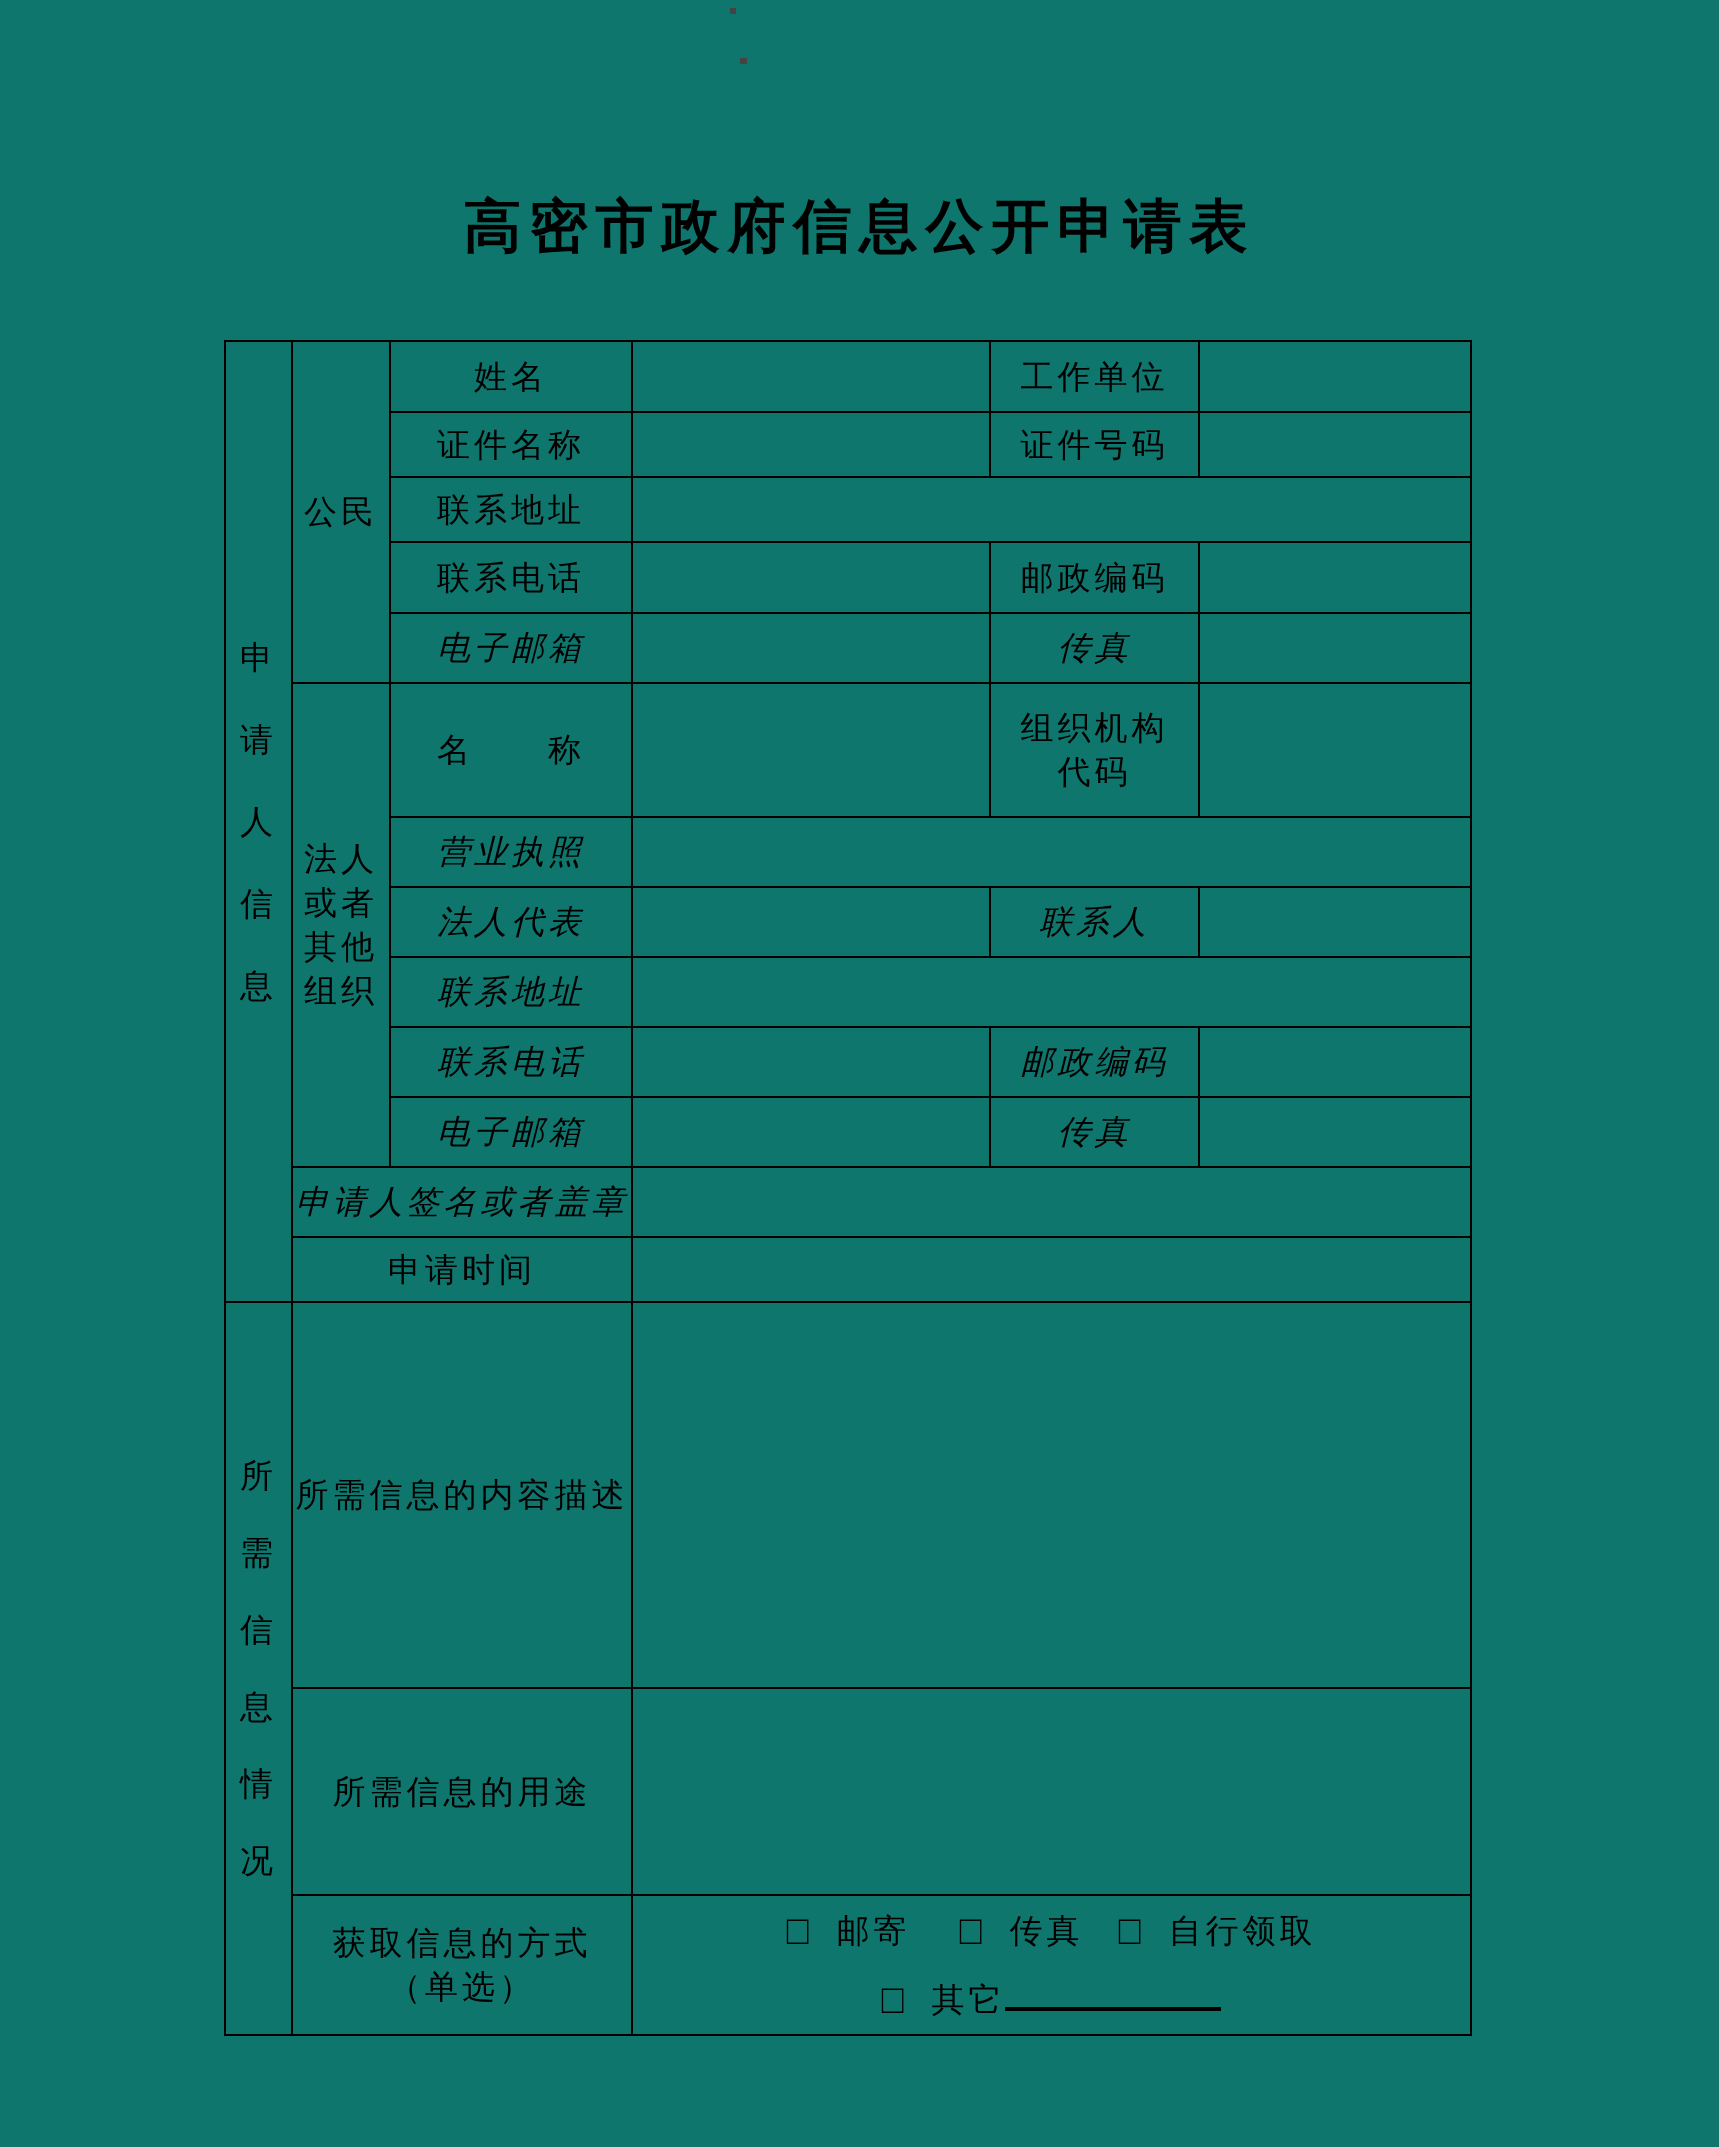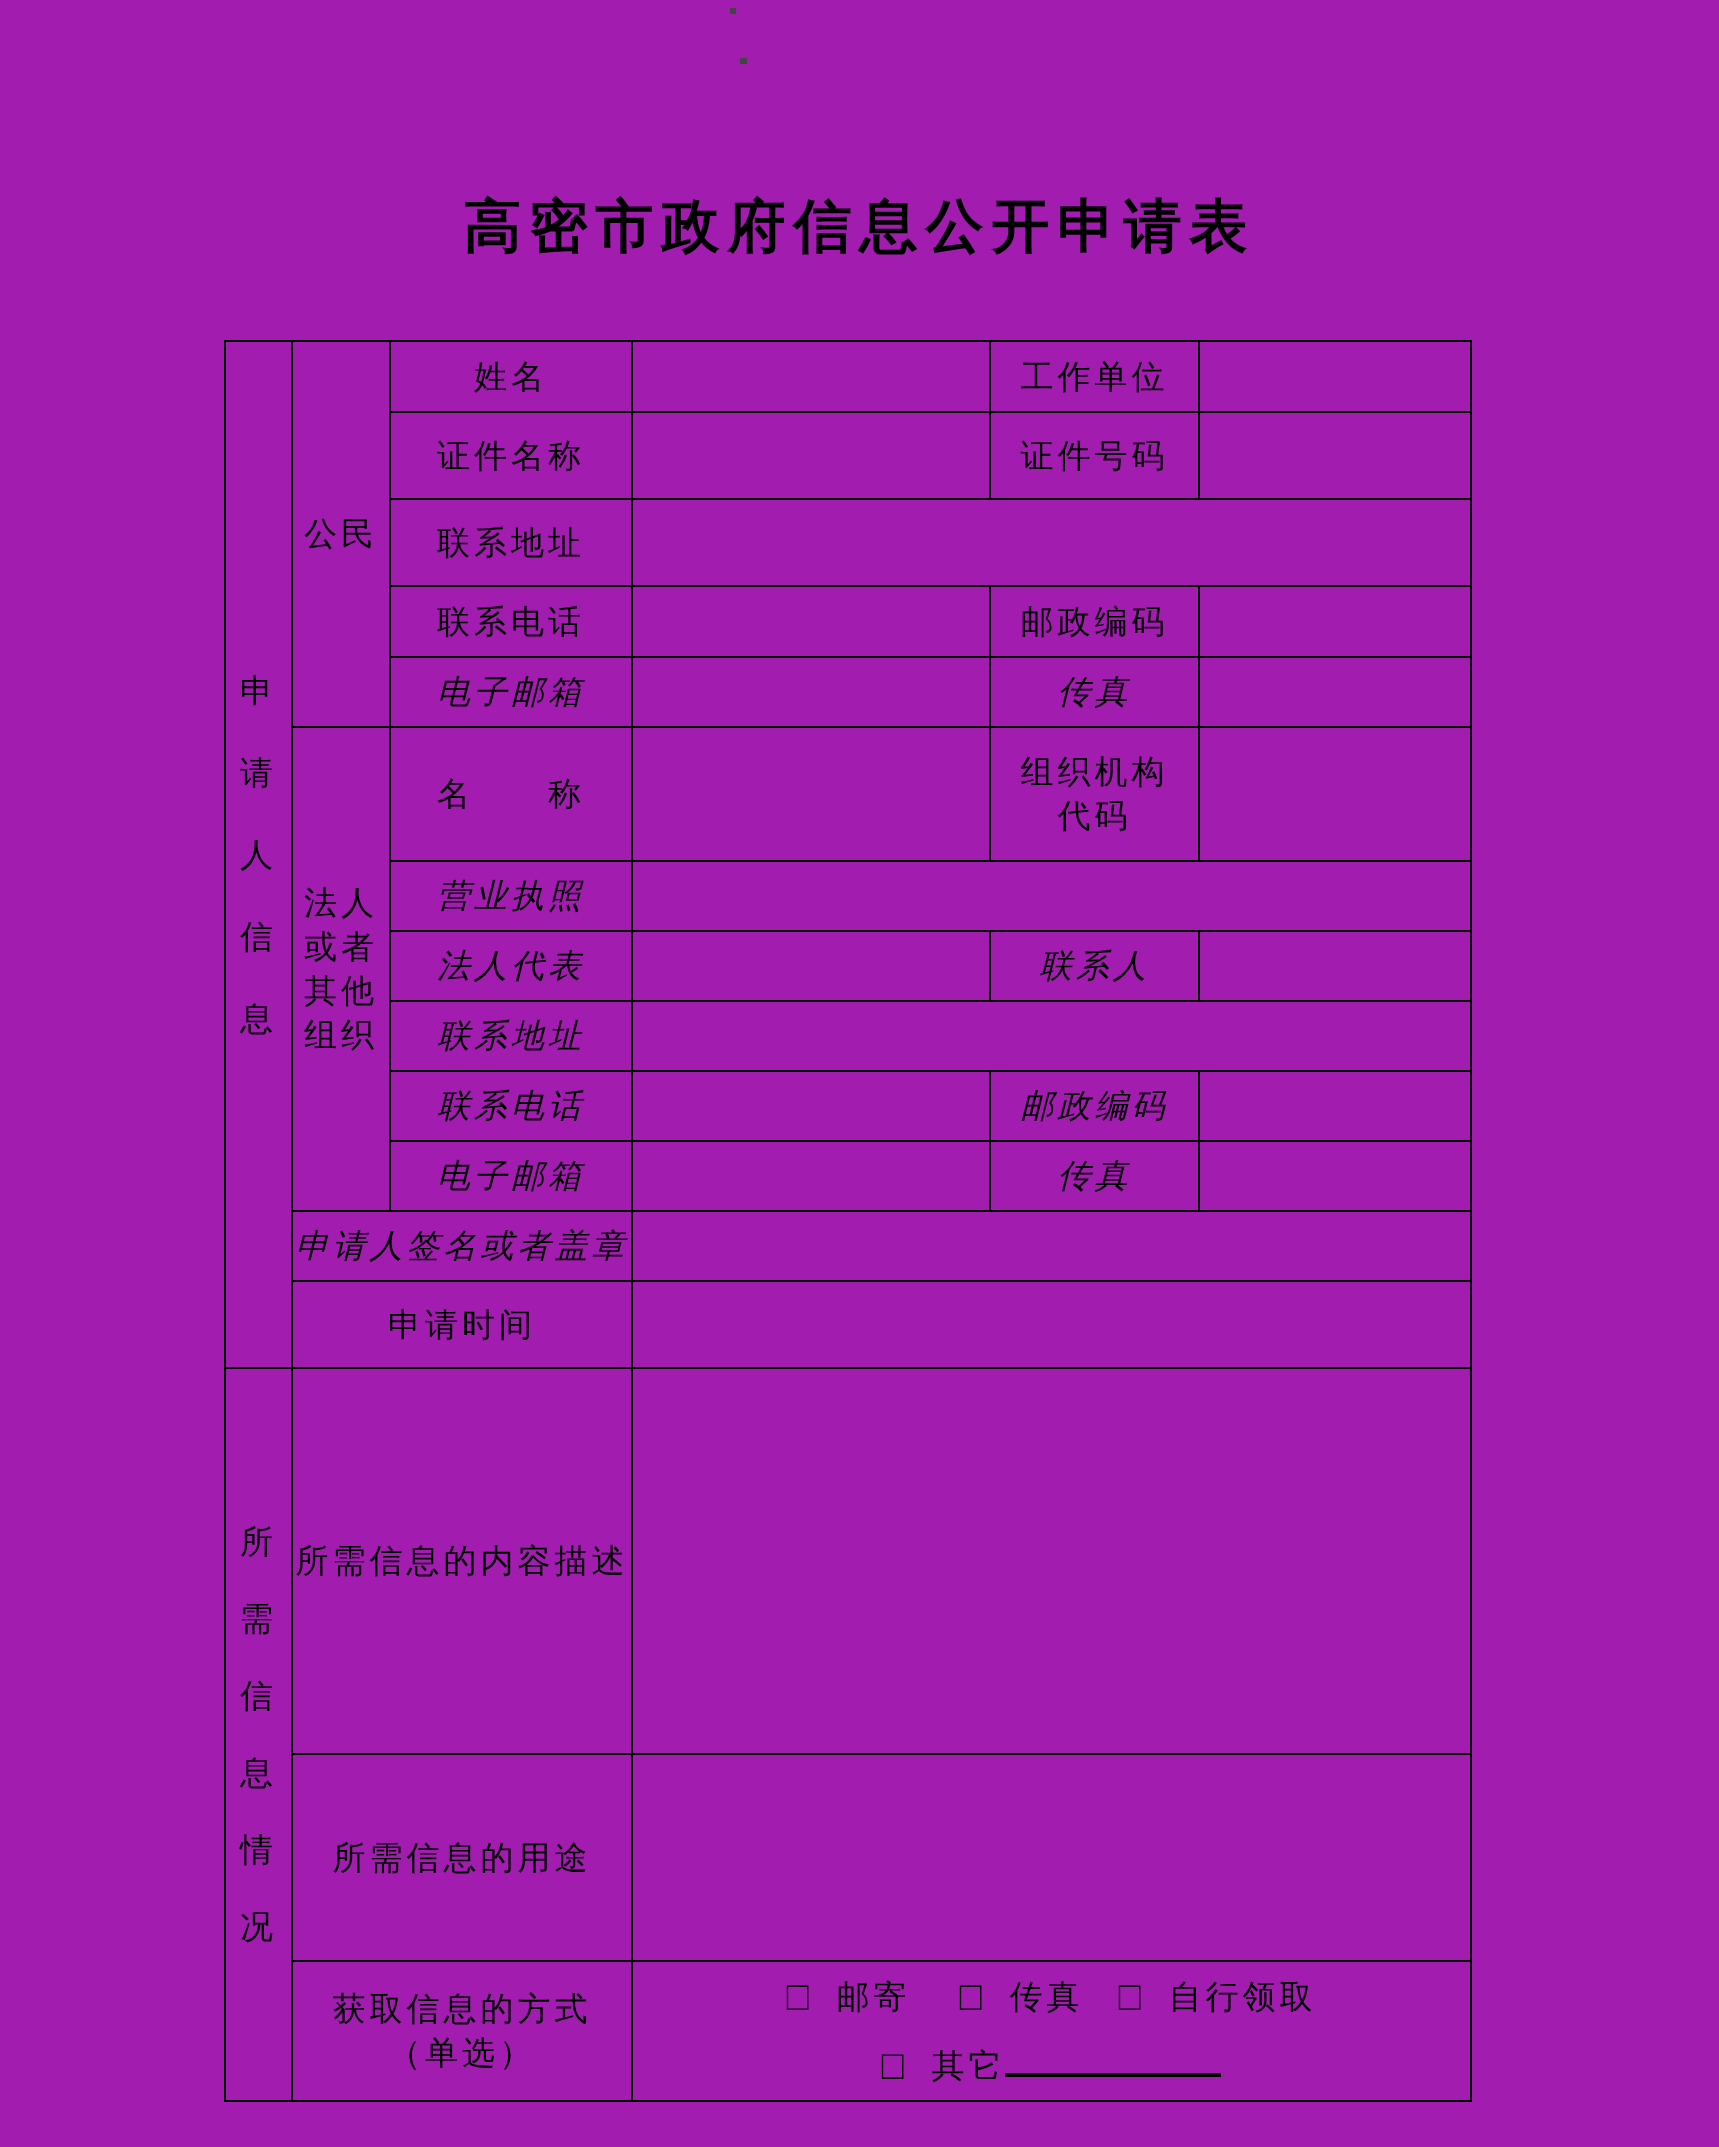--- a/index.html
+++ b/index.html
@@ -4,21 +4,21 @@
 <style>
   html, body {
     margin: 0;
     padding: 0;
     background: #ffffff;
   }
   .sheet {
     position: relative;
     width: 1719px;
     height: 2147px;
-    background: #a21caf;
+    background: #0f766e;
     font-family: "Liberation Serif", "DejaVu Serif", serif;
     color: #000000;
     overflow: hidden;
   }
   .speck {
     position: absolute;
     background: #444444;
   }
   .speck.s1 { left: 730px; top: 8px;  width: 6px; height: 6px; }
   .speck.s2 { left: 740px; top: 58px; width: 7px; height: 6px; }
@@ -50,21 +50,21 @@
     text-align: center;
     vertical-align: middle;
     font-size: 33px;
     letter-spacing: 4px;
     line-height: 44px;
     overflow: hidden;
   }
 
   
   tr.h71  { height: 71px; }
-  tr.h69  { height: 87px; }
+  tr.h69  { height: 65px; }
   tr.h70  { height: 70px; font-style: italic; }
   tr.h135 { height: 134px; }
   tr.h388 { height: 386px; }
   tr.h208 { height: 207px; margin-left: 11px; }
   tr.h138 { height: 137px; }
 
   
   td.side {
     white-space: pre-line;
     font-size: 34px;

